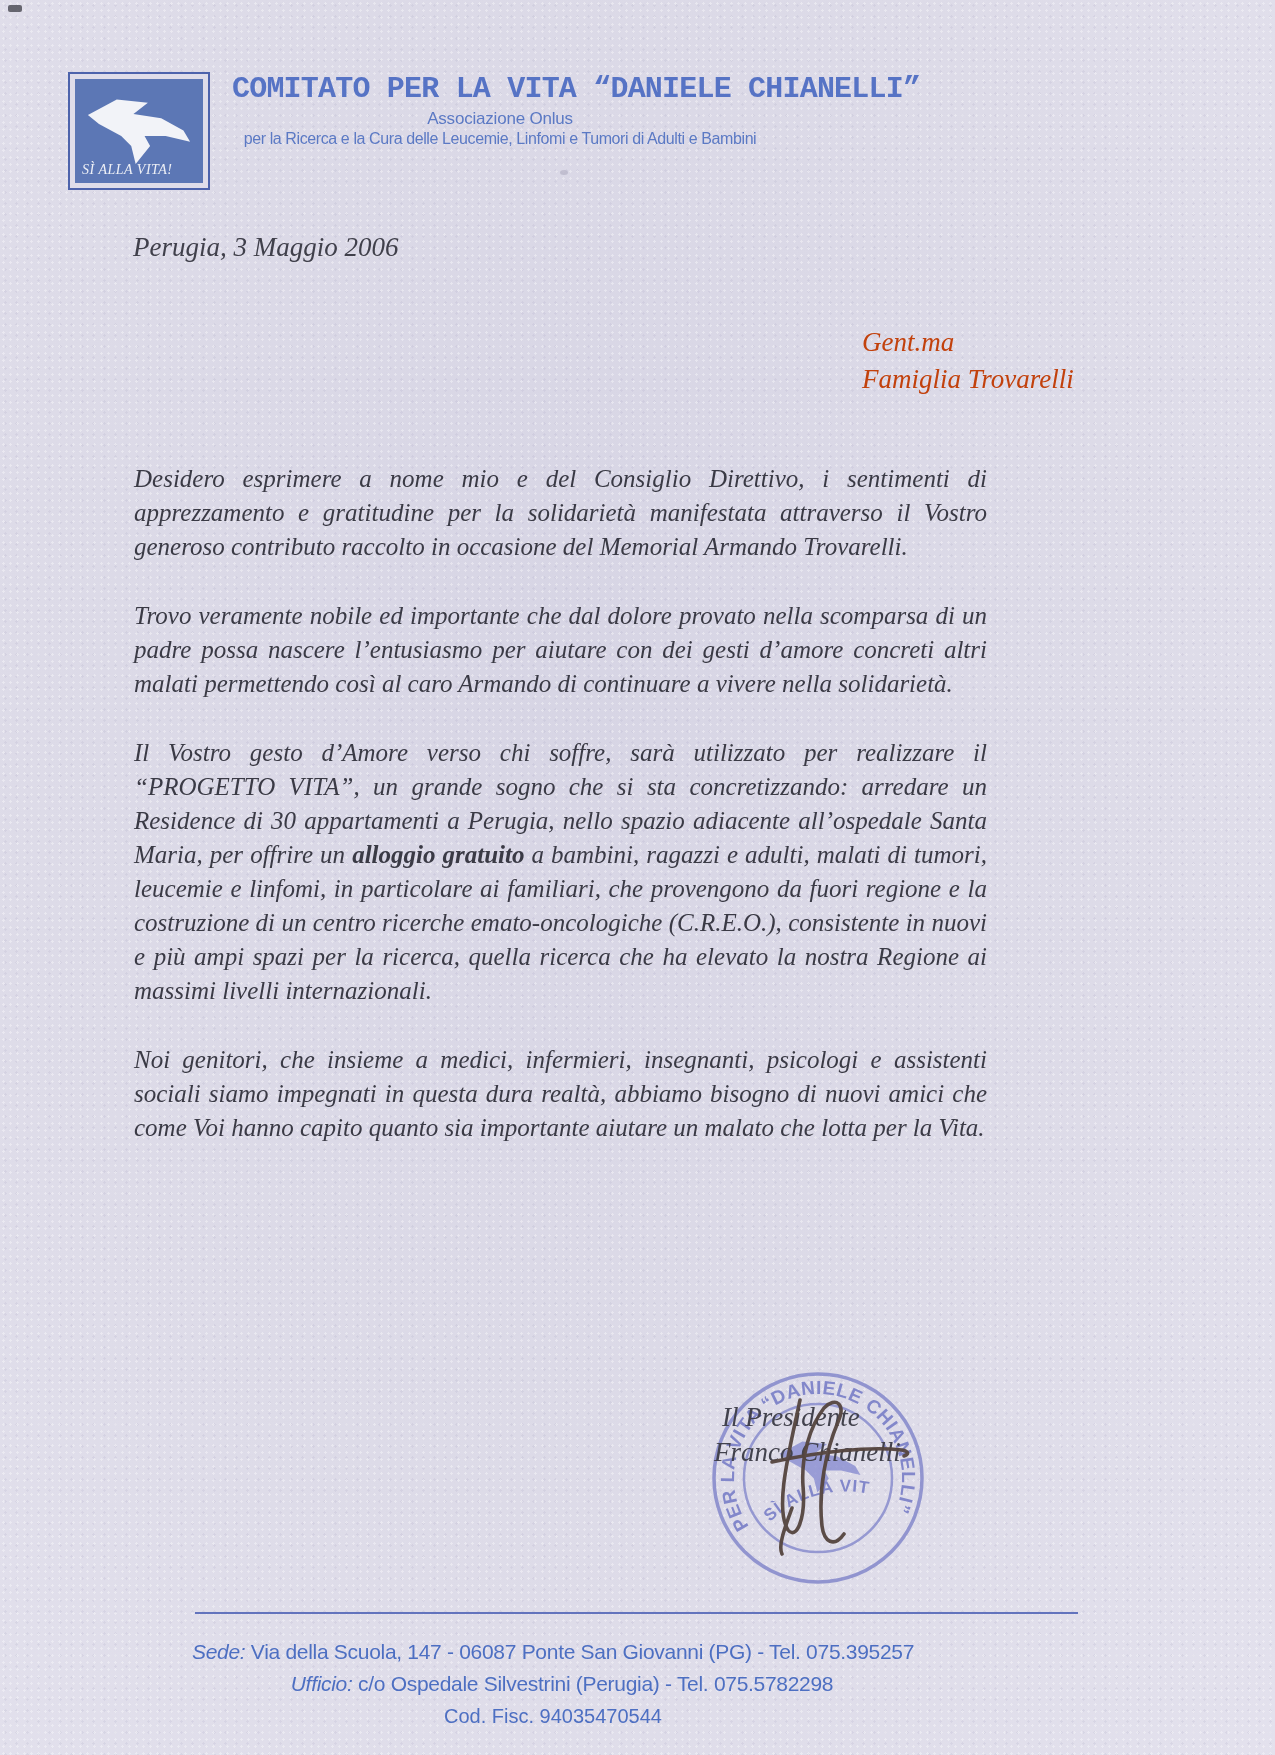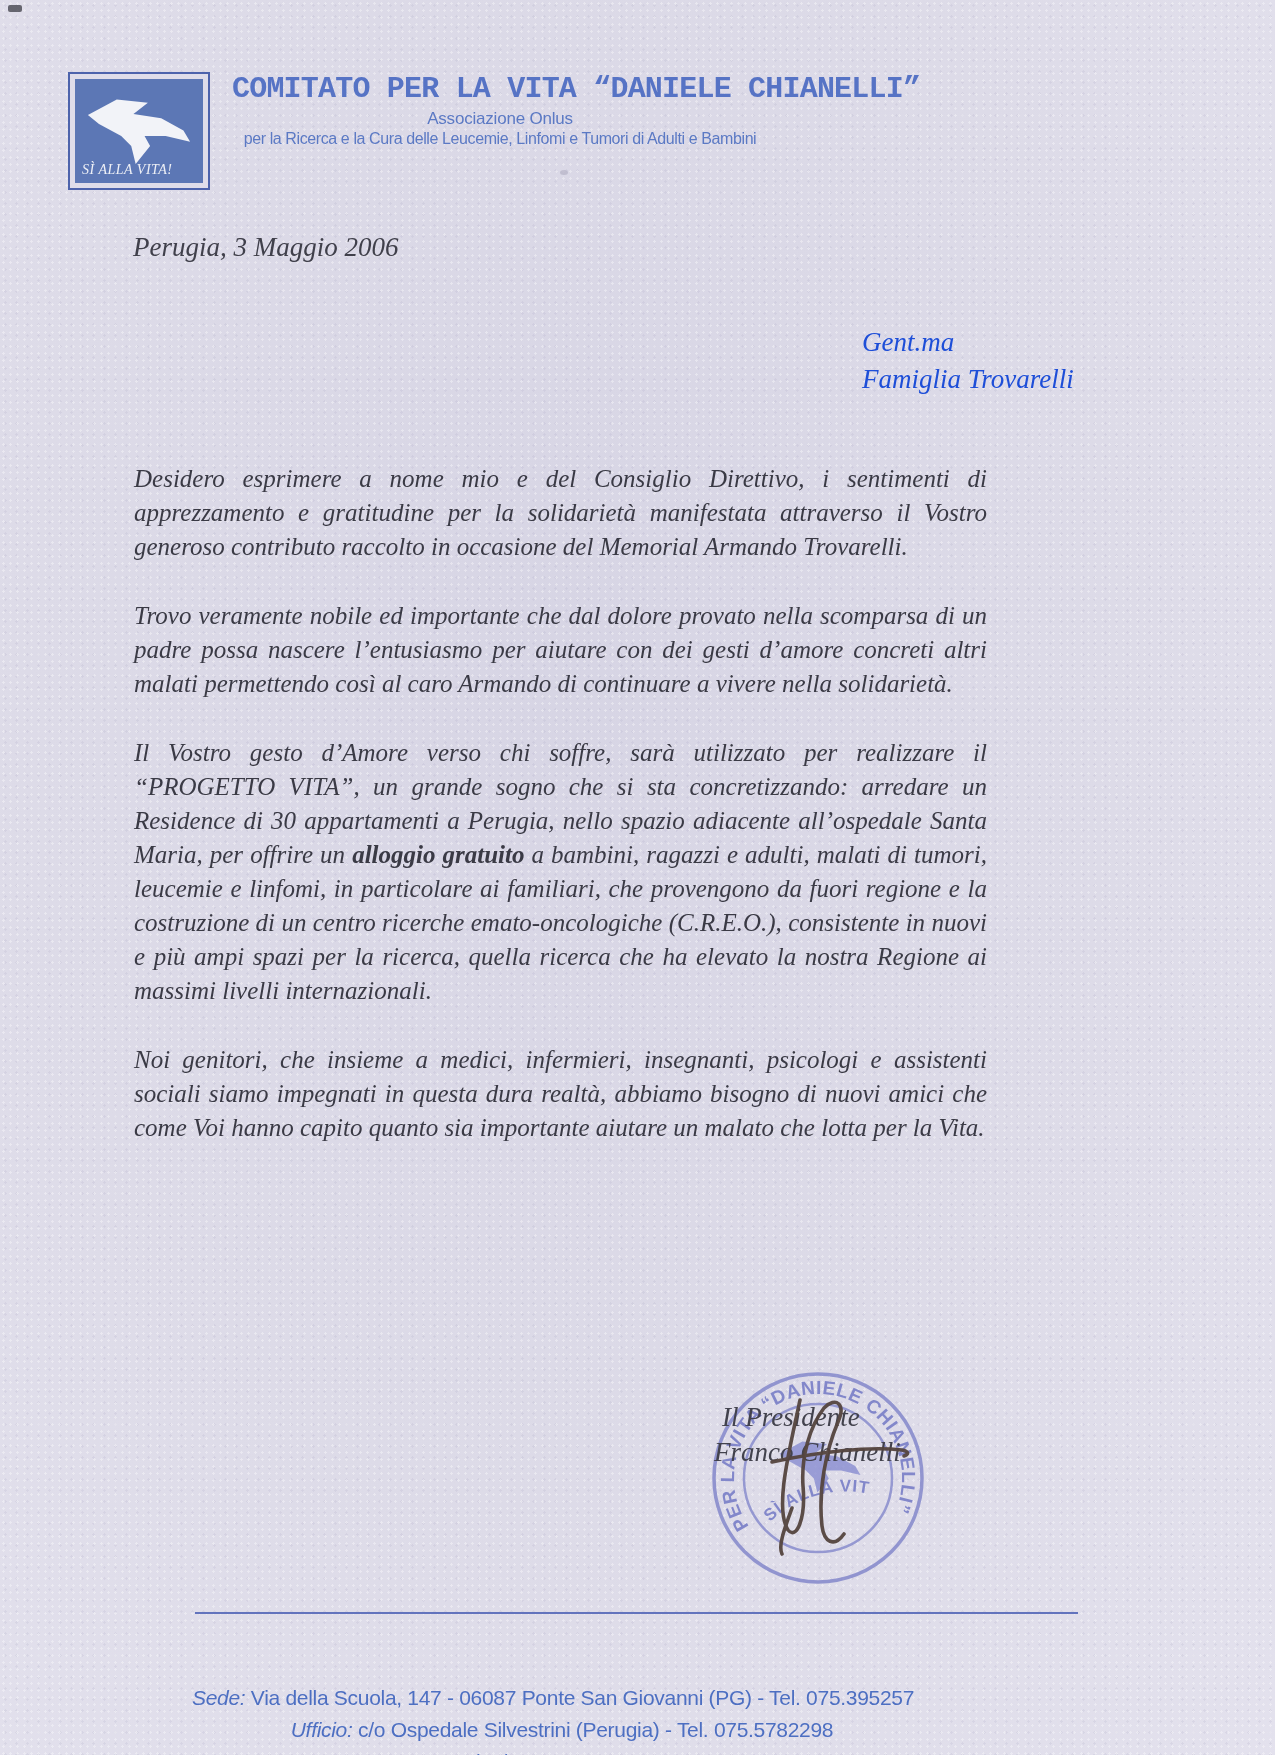--- a/index.html
+++ b/index.html
@@ -48,21 +48,21 @@
   }
 
   
   .date-line{
     left:133px; top:232px; font-style:italic; font-size:27px; white-space:nowrap;
     color:#40404b;
     text-align:center;
   }
   .recipient{
     left:862px; top:324px; font-style:italic; font-size:27px; line-height:37px;
-    color:#1d4ed8;
+    color:#c2410c;
   }
   .paragraphs{
     left:134px; top:462px; width:853px;
     font-style:italic; font-size:25px; line-height:34px;
     text-align:justify; color:#3a3a45;
   }
   .paragraphs p{margin:0 0 35px 0;}
   .paragraphs strong{font-weight:bold; font-style:italic;}
 
   
@@ -76,21 +76,21 @@
   }
   .stamp-svg{left:706px; top:1366px; z-index:2; opacity:0.92;}
   .scribble-svg{left:706px; top:1366px; z-index:4;}
 
   
   .footer-rule{
     left:195px; top:1612px; width:883px; height:2px; background:#6273bd;
   }
   .footer-text{
     font-family:"Liberation Sans", sans-serif; color:#4d6fc2;
-    text-align:center; white-space:nowrap;margin-top:46px;
+    text-align:center; white-space:nowrap;
   }
   .f1{left:133px; top:1640px; width:840px; font-size:21px; letter-spacing:-0.3px;}
   .f2{left:142px; top:1672px; width:840px; font-size:21px; letter-spacing:-0.3px;}
   .f3{left:133px; top:1705px; width:840px; font-size:20px;}
   .footer-text em{font-style:italic;}
 
   .scan-artifact{
     left:8px; top:5px; width:14px; height:7px; background:#3c3c46;
     border-radius:2px; opacity:0.75;
   }

